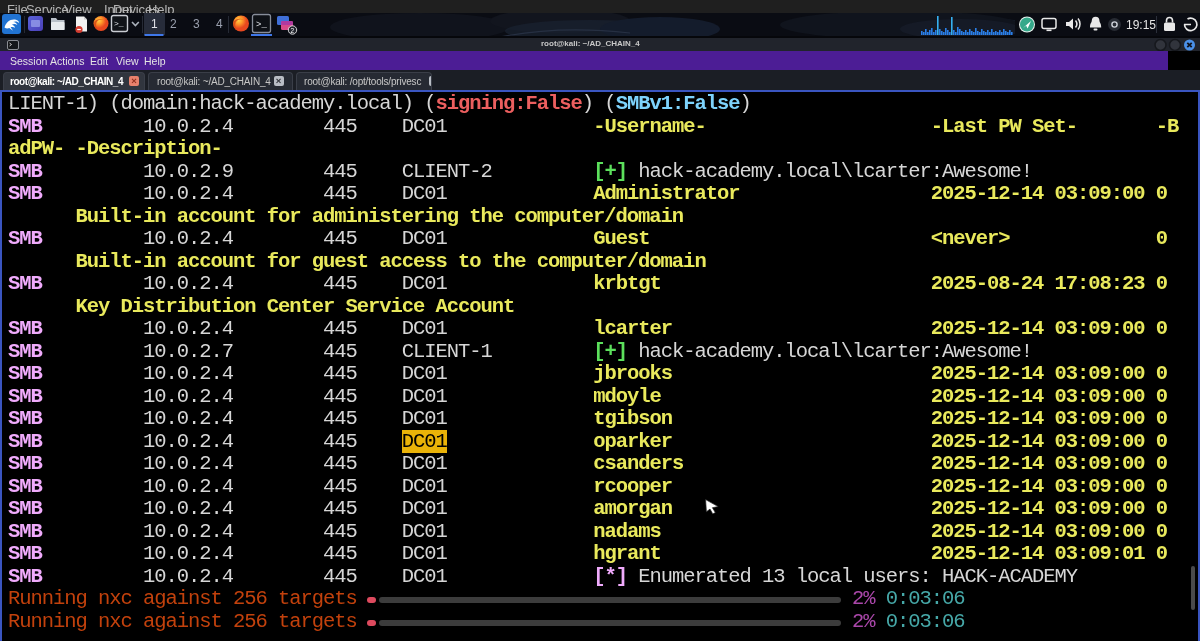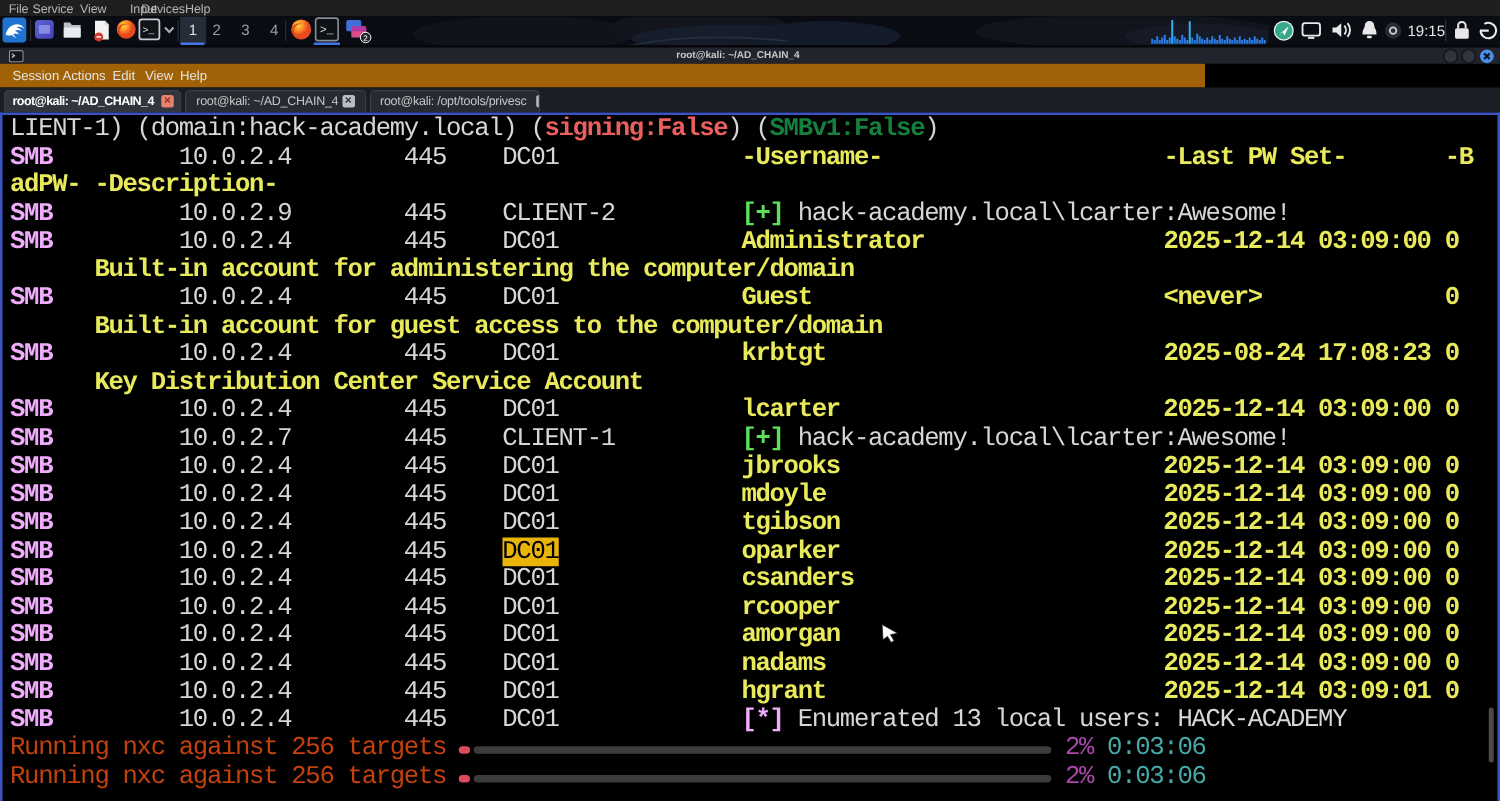--- a/index.html
+++ b/index.html
@@ -1,38 +1,38 @@
 <!DOCTYPE html>
 <html><head><meta charset="utf-8">
 <style>
 *{margin:0;padding:0;box-sizing:border-box}
 html,body{width:1200px;height:641px;overflow:hidden;background:#000;font-family:"Liberation Sans",sans-serif}
-#vbmenu{position:absolute;left:0;top:0;width:1200px;height:13px;background:#1f1f1f;color:#b4b4b4;font-size:10px}
+#vbmenu{position:absolute;left:0;top:0;width:1200px;height:13px;background:#1f1f1f;color:#b4b4b4;font-size:13px}
 #vbmenu span{position:absolute;top:1.5px;letter-spacing:-0.1px}
 #panel{position:absolute;left:0;top:13px;width:1200px;height:23px;background:#0a0c13;overflow:hidden}
 #gapline{position:absolute;left:0;top:36px;width:1200px;height:2px;background:#06070b}
 #titlebar{position:absolute;left:0;top:38px;width:1200px;height:13px;background:#21242c;color:#c9c9c9;font-size:8px;font-weight:bold}
-#menubar{position:absolute;left:0;top:51px;width:964px;height:19px;background:#a16207;color:#e4e4e4;font-size:10.5px}
+#menubar{position:absolute;left:0;top:51px;width:1168px;height:19px;background:#4c1d95;color:#e4e4e4;font-size:10.5px}
 #menubar span{position:absolute;top:4px}
 #tabbar{position:absolute;left:0;top:70px;width:1200px;height:20px;background:#1b1e25}
 .tab{position:absolute;top:1.5px;height:18.5px;font-size:10px;letter-spacing:-0.2px;color:#c6c6c6;background:#262a33;white-space:nowrap;overflow:hidden;border:1px solid #3a3e48;border-bottom:none;border-radius:4px 4px 0 0}
 .tab.active{background:#31353e;color:#fff;font-weight:bold}
 .tab.active .lbl{letter-spacing:-0.45px}
 .tab .lbl{position:absolute;top:3px}
 .xbox{position:absolute;top:3px;width:10px;height:10.5px;border-radius:2px;background:#b9bdc5}
 .xbox:before{content:"×";position:absolute;left:0;top:-1px;width:10px;text-align:center;
  font:bold 9.5px "Liberation Sans",sans-serif;color:#2c2f36;letter-spacing:0}
 .xbox.red{background:#e8816d}
 .xbox.red:before{color:#8e2e1f}
 #term{position:absolute;left:0;top:90px;width:1200px;height:551px;background:#000;
  border-top:2px solid #3a55c0;border-left:2px solid #3a55c0;border-right:2px solid #3a55c0}
 #term pre{position:absolute;left:6px;font-family:"Liberation Mono",monospace;
  font-size:20.5px;line-height:22.52px;color:#d6d6d6;letter-spacing:-1.05px;top:1px}
 #term b{font-weight:bold}
-.y{color:#e9e95c}.bl{color:#f0abfc}.g{color:#5ce05c}.r{color:#ec5f5f}.c{color:#15803d}
+.y{color:#e9e95c}.bl{color:#f0abfc}.g{color:#5ce05c}.r{color:#ec5f5f}.c{color:#7dd3fc}
 .gr{color:#c2410c}.m{color:#aa47aa}.tc{color:#46a8a8}
 .sel{background:#eab308;color:#000}
 #thumb{position:absolute;left:1191px;top:566px;width:4px;height:44px;border-radius:2px;background:#4a4a4a}
 .pbar{position:absolute;height:6px}
 svg{position:absolute}
 </style></head><body>
 
 <div id="vbmenu">
  <span style="left:7px">File</span>
     <span style="left:26px">Service</span>

